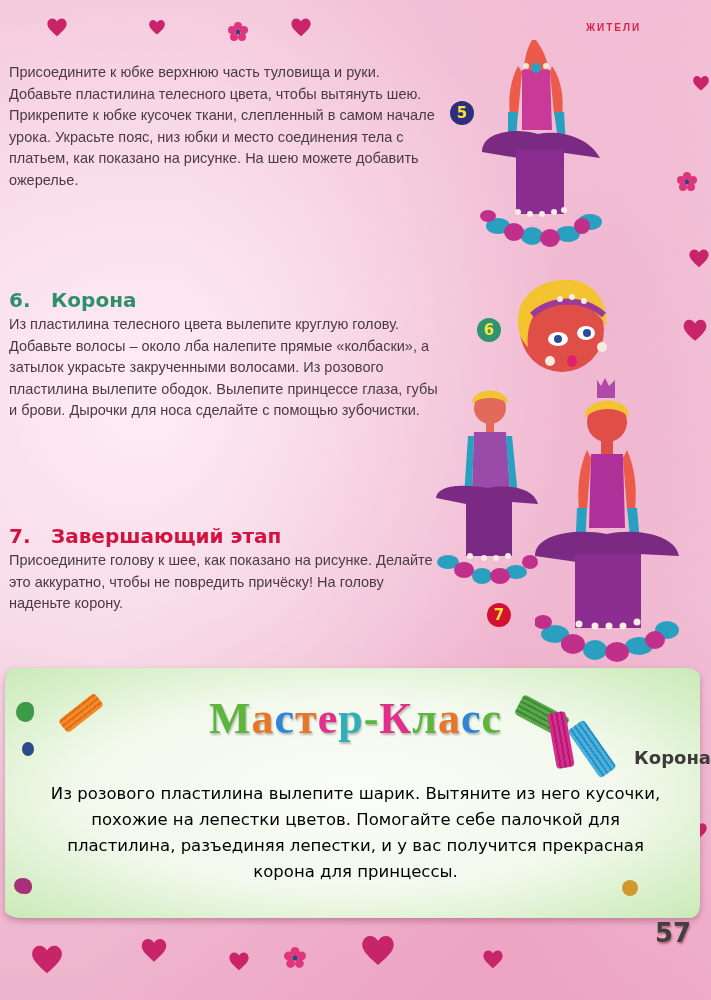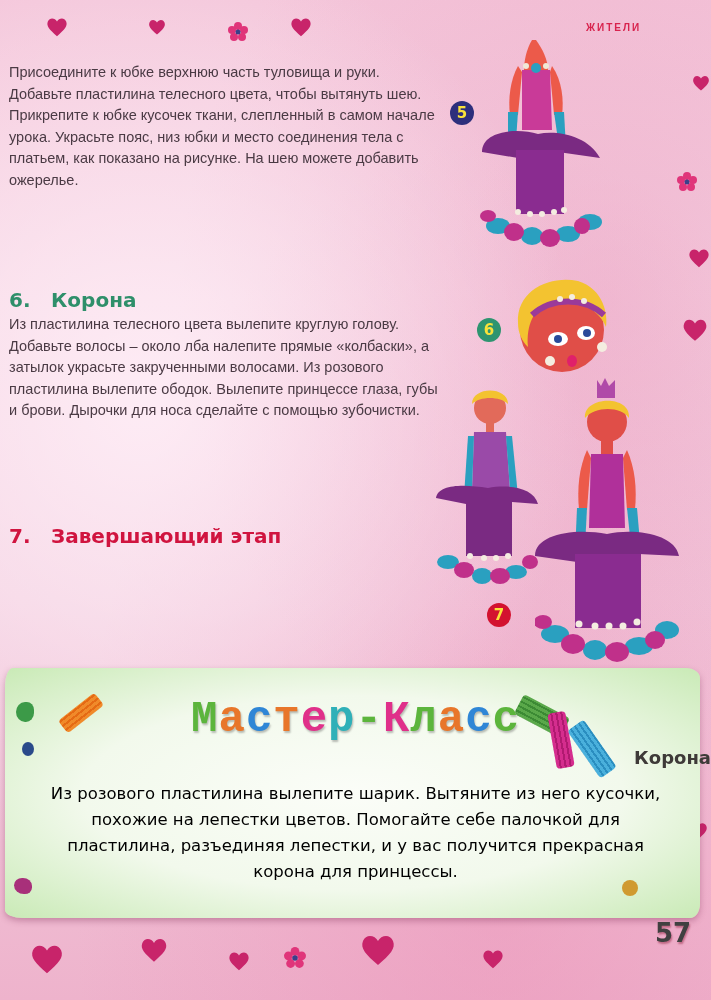--- a/index.html
+++ b/index.html
@@ -53,21 +53,21 @@
   .flower svg { width:100%; height:100%; }
 
   .master-box {
     position:absolute; left:5px; top:668px; width:695px; height:250px;
     background: radial-gradient(ellipse at 50% 50%, #fbfdf8 0%, #f2f9ec 55%, #c9eab6 100%);
     border-radius:8px 14px 10px 18px / 18px 10px 14px 8px;
     box-shadow: 0 3px 6px rgba(120,40,80,0.35);
   }
   .master-title {
     position:absolute; left:0; width:100%; top:694px; text-align:center;
-    font-family:Liberation Mono, monospace; font-weight:bold; font-size:44px;
+    font-family:Liberation Serif, serif; font-weight:bold; font-size:44px;
     letter-spacing:1px; line-height:50px;
   }
   .master-title span { text-shadow: 1px 2px 2px rgba(0,0,0,0.25); }
   .master-sub {
     position:absolute; left:0; width:100%; top:747px; text-align:right;
     font-family:"DejaVu Sans", sans-serif; font-weight:bold; font-size:18px; color:#3e3a38;
   }
   .master-text {
     position:absolute; left:40px; width:631px; top:781px; text-align:center;
     font-family:"DejaVu Sans", sans-serif; font-size:16.5px; line-height:26px; color:#000000;
@@ -225,20 +225,21 @@
         <circle cx="36" cy="176" r="3"></circle>
         <circle cx="50" cy="178" r="3"></circle>
         <circle cx="62" cy="178" r="3"></circle>
         <circle cx="74" cy="176" r="3"></circle>
       </g>
   </svg>
 </div>
 
 <div id="step7" class="step">
   <h2><span class="num">7.</span><span>Завершающий этап</span></h2>
+  <p>Присоедините голову к шее, как показано на рисунке. Делайте это аккуратно, чтобы не повредить причёску! На голову наденьте корону.</p>
 </div>
 <div id="badge7" class="badge">7</div>
 
 <div class="figure" style="left:535px;top:378px;width:148px;height:285px;">
   <svg viewBox="0 0 148 285" width="148" height="285">
     <path d="M66 8 L70 0 L74 8 L80 2 L80 20 L62 20 L62 2Z" fill="#b04aa8"></path>
     <circle cx="72" cy="44" r="20" fill="#e04e48"></circle>
     <path d="M50 40 C48 18 96 16 94 40 C86 28 60 28 50 40Z" fill="#f3c330"></path>
     <rect x="66" y="62" width="12" height="14" fill="#e04e48"></rect>
     <path d="M52 72 C44 90 42 110 44 132 L52 132 L56 80Z" fill="#ec5a4a"></path>

